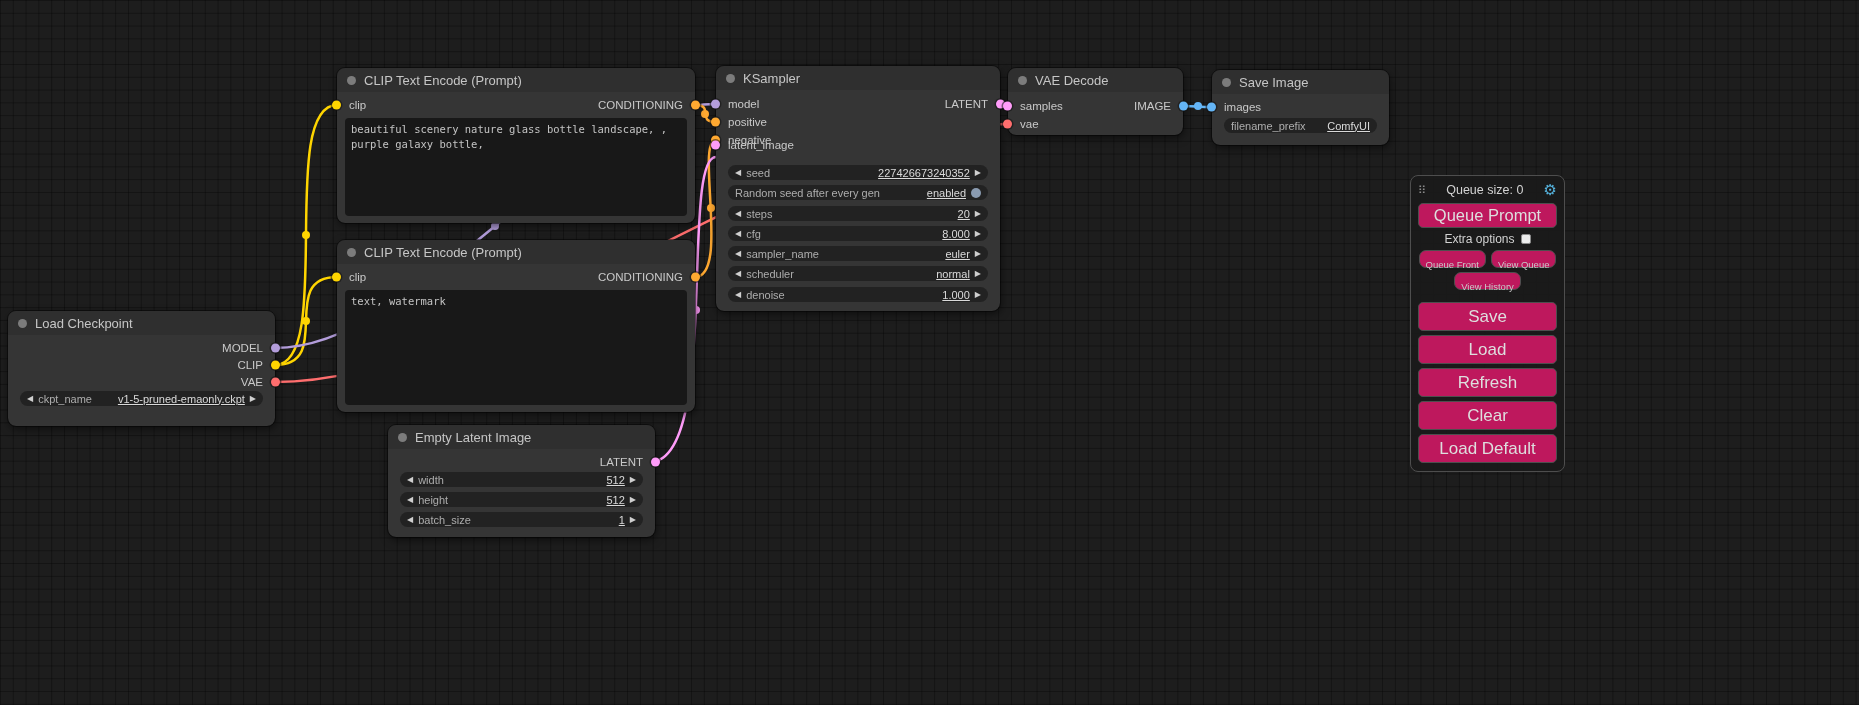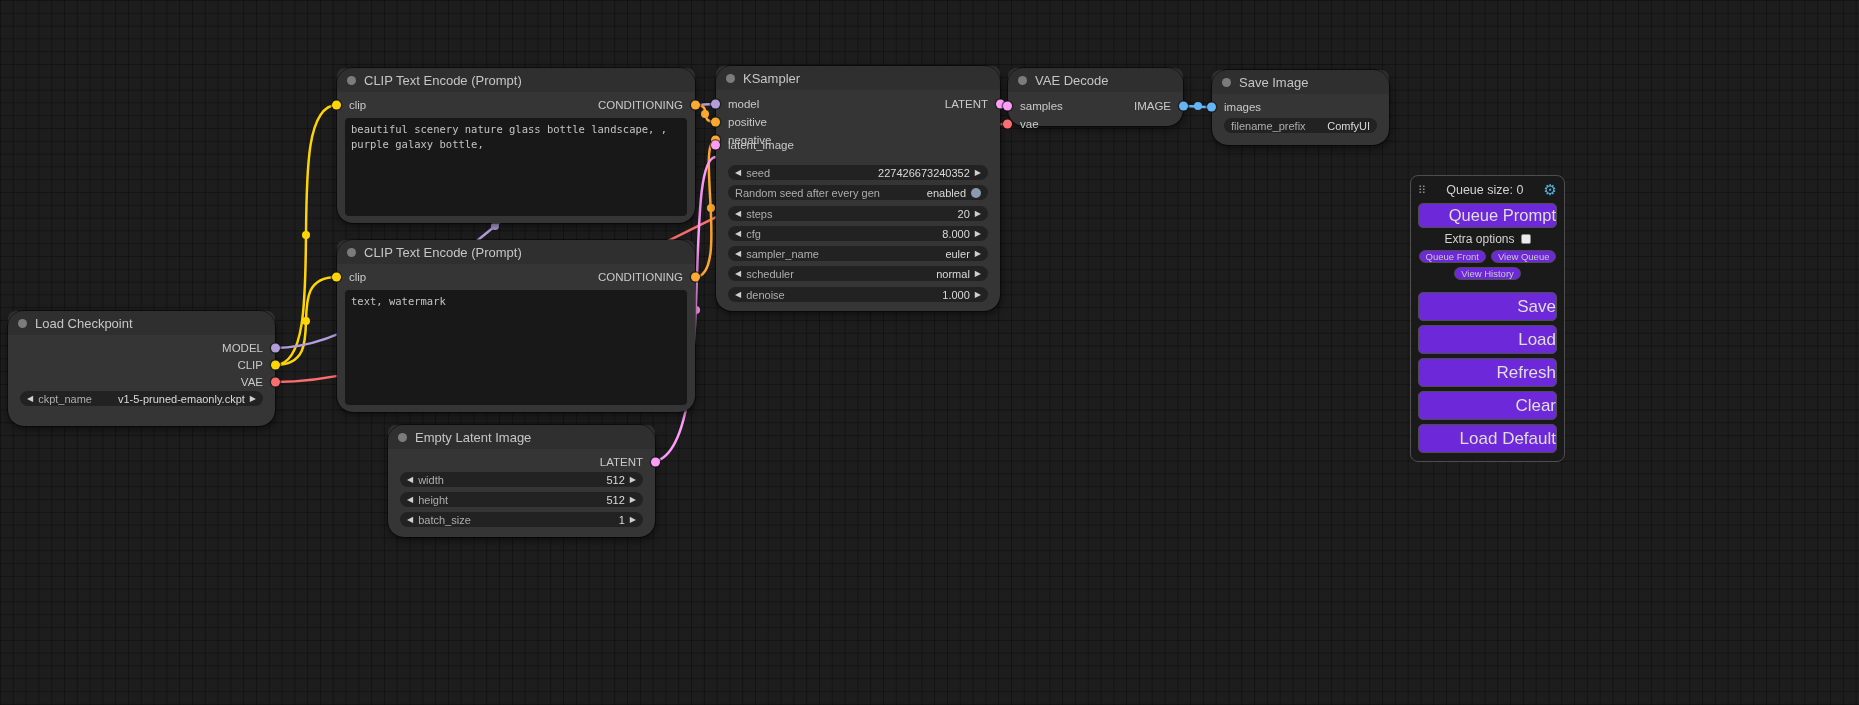--- a/index.html
+++ b/index.html
@@ -14,21 +14,21 @@
     background-image:
       linear-gradient(rgba(0,0,0,.32) 1px, transparent 1px),
       linear-gradient(90deg, rgba(0,0,0,.32) 1px, transparent 1px);
     background-size:12.8px 12.8px;
   }
   .wires { position:absolute; inset:0; z-index:1; pointer-events:none; }
 
   
   .node {
     position:absolute; z-index:2;
-    background:#353535; border-radius:16px;
+    background:#353535; border-radius:8px;
     outline:1px solid rgba(0,0,0,.45);
     box-shadow:1px 3px 8px rgba(0,0,0,.55);
   }
   .ntitle {
     height:24px; background:#2f2f2f; border-radius:8px 8px 0 0;
     display:flex; align-items:center; gap:8px; padding:0 10px;
   }
   .ndot { width:9px; height:9px; border-radius:50%; background:#7c7c7c; flex:0 0 auto; }
   .ntext { font-size:13px; color:#c6c6c6; white-space:nowrap; }
 
@@ -47,21 +47,21 @@
   .pdot.out { right:-5px; }
 
   .widget {
     position:absolute; left:12px; right:12px; height:15px;
     background:#222; border-radius:8px;
     display:flex; align-items:center; gap:5px; padding:0 7px;
     font-size:11px; color:#c8c8c8; white-space:nowrap;
   }
   .warrow { font-size:8px; color:#cfcfcf; line-height:15px; }
   .wlabel { color:#adadad; }
-  .wvalue { flex:1; text-align:right; color:#dadada; overflow:hidden; }
+  .wvalue { flex:1; text-align:right; color:#dadada; overflow:hidden;text-decoration:underline; }
   .wvalue.center { }
   .wtoggle { width:10px; height:10px; border-radius:50%; background:#8a9bb0; flex:0 0 auto; }
 
   .ta {
     position:absolute; left:8px; right:8px;
     background:#181818; border:none; border-radius:4px; resize:none;
     font-family:"DejaVu Sans Mono","Liberation Mono",monospace;
     font-size:10.5px; line-height:1.4; color:#c4c4c4; padding:4px 6px;
     outline:none;
   }
@@ -71,26 +71,26 @@
     position:absolute; left:1410px; top:175px; width:155px; z-index:3;
     background:rgba(26,26,26,.92); border:1px solid #4e4e4e; border-radius:8px;
     padding:5px 7px 8px 7px;
     display:flex; flex-direction:column; gap:4px;
   }
   .qhead { display:flex; align-items:center; height:18px; }
   .qdrag { color:#8a8a8a; font-size:11px; cursor:grab; }
   .qsize { flex:1; text-align:center; font-size:12.5px; color:#d2d2d2; }
   .qgear { color:#55b2dc; font-size:15px; cursor:pointer; }
   .qbtn {
-    background:#6d28d9; border:1px solid #4e4e4e; border-radius:5px;
-    color:#dedede; font-family:inherit; cursor:pointer; width:100%;text-align:right;
+    background:#be185d; border:1px solid #4e4e4e; border-radius:5px;
+    color:#dedede; font-family:inherit; cursor:pointer; width:100%;
   }
   .qbtn.big { height:25px; font-size:16.5px; }
   .qbtn.med { height:29px; font-size:17px; }
-  .qbtn.small { height:13px; font-size:9.5px; border-radius:7px; padding:0 6px; width:auto; color:#c9c9c9; }
+  .qbtn.small { height:13px; font-size:9.5px; border-radius:7px; padding:8px 6px; width:auto; color:#c9c9c9; }
   .qextra { display:flex; align-items:center; justify-content:center; gap:6px; height:14px;
             font-size:12px; color:#d2d2d2; }
   .qcheck { width:10px; height:10px; background:#ececec; border-radius:2px; border:1px solid #8a8a8a; cursor:pointer; }
   .qrow { display:flex; justify-content:center; gap:5px; }
   .qgap { margin-top:8px; }
 </style>
 </head>
 <body>
 
 <div class="canvas">
@@ -261,21 +261,21 @@
       <span class="warrow">▶</span>
     </div>
     <div class="widget" style="top:221px">
       <span class="warrow">◀</span>
       <span class="wlabel">denoise</span>
       <span class="wvalue">1.000</span>
       <span class="warrow">▶</span>
     </div>
   </div>
 
-  <div class="node" style="left:1008px;top:68px;width:175px;height:58px">
+  <div class="node" style="left:1008px;top:68px;width:175px;height:67px">
     <div class="ntitle">
       <span class="ndot"></span>
       <span class="ntext">VAE Decode</span>
     </div>
     <div class="srow" style="top:31px">
       <span class="pdot in" style="background:#ff9cf9"></span>
       <span>samples</span>
       <span>IMAGE</span>
       <span class="pdot out" style="background:#64b5f6"></span>
     </div>

